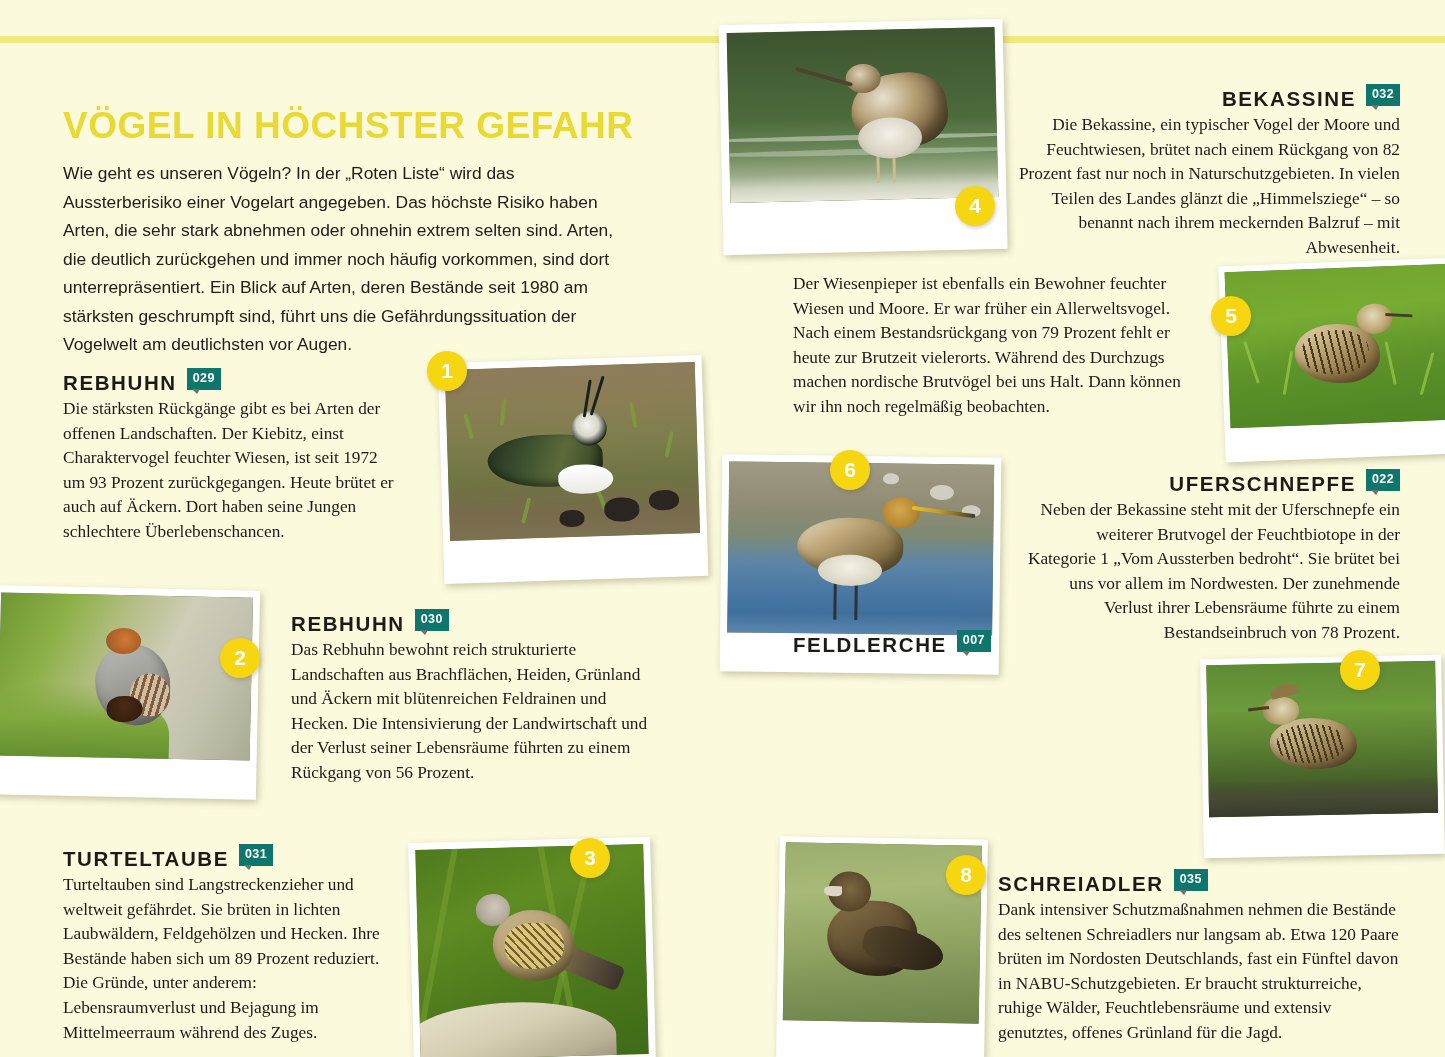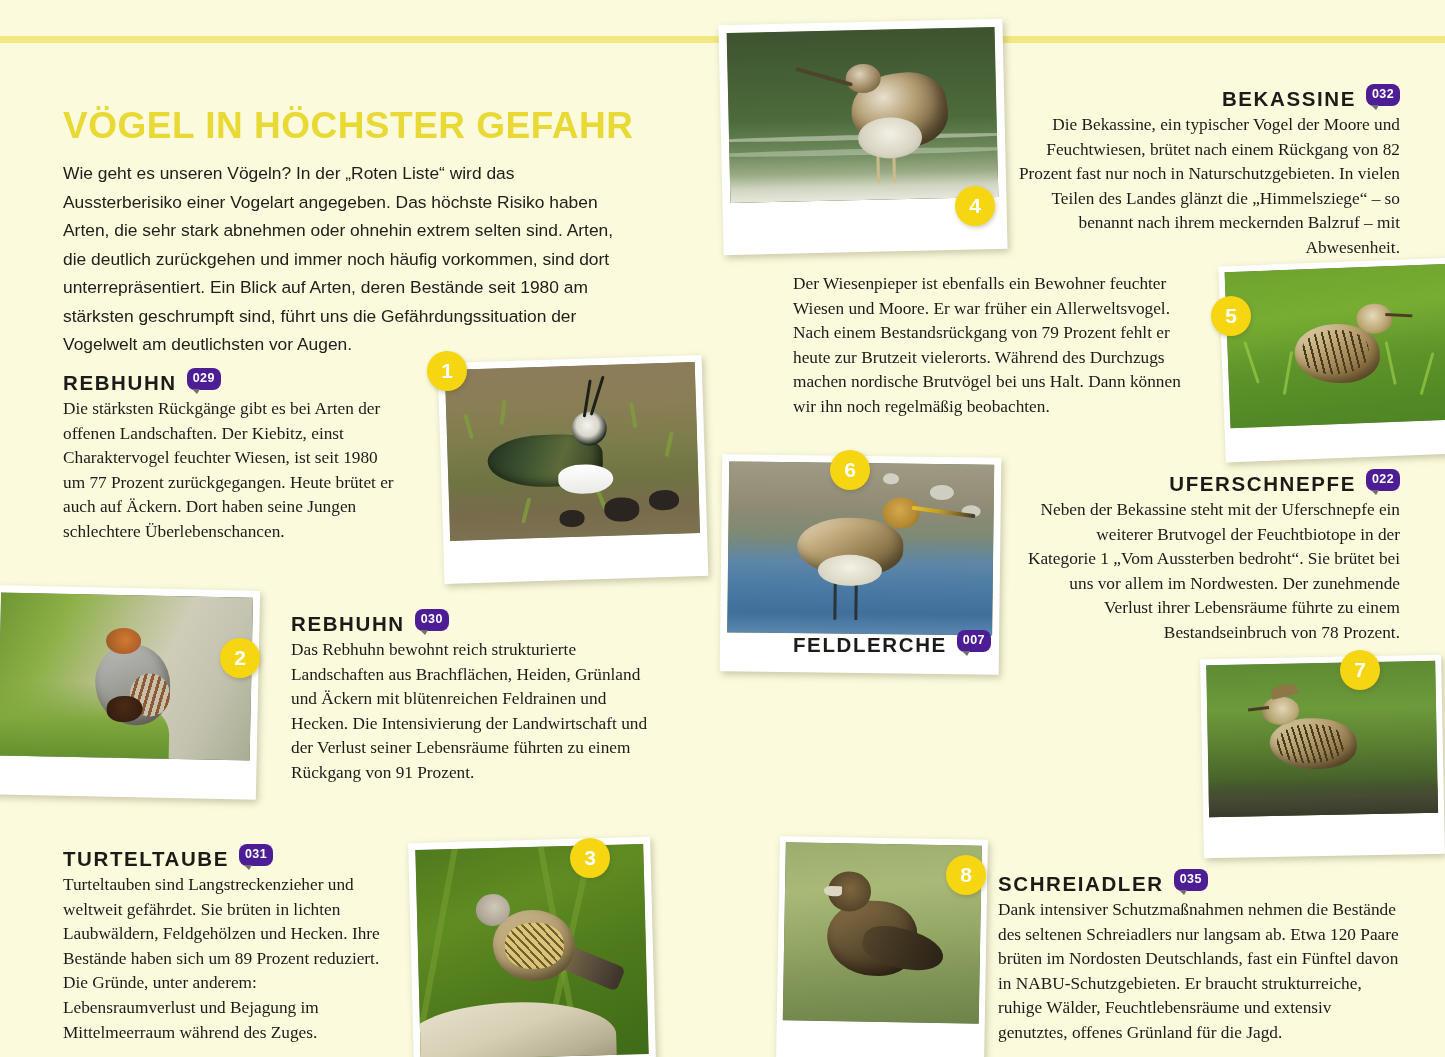--- a/index.html
+++ b/index.html
@@ -76,29 +76,29 @@
     align-items: center;
     gap: 10px;
     white-space: nowrap;
   }
   .block.right h2 {
     justify-content: flex-end;
   }
   .badge {
     display: inline-block;
     position: relative;
-    background: #4c1d95;
+    background: #0f766e;
     color: #ffffff;
     font-family: "Liberation Sans", sans-serif;
     font-weight: bold;
     font-size: 12.5px;
     letter-spacing: 0.4px;
     line-height: 1;
     padding: 4px 6px 5px 6px;
-    border-radius: 8px;
+    border-radius: 0;
     top: -4px;
   }
   .badge::after {
     content: "";
     position: absolute;
     left: 5px;
     bottom: -4px;
     width: 0;
     height: 0;
     border-left: 5px solid transparent;
@@ -417,29 +417,29 @@
       <div class="lay sa-beak"></div>
     </div>
   </div>
   <div class="num" style="left:946px; top:855px; width:40px; height:40px; font-size:21px;">8</div>
 
   <div class="block" style="left:63px; top:371px; width:340px;">
     <h2>
       <span>REBHUHN</span>
       <span class="badge">029</span>
     </h2>
-    <p>Die stärksten Rückgänge gibt es bei Arten der offenen Landschaften. Der Kiebitz, einst Charaktervogel feuchter Wiesen, ist seit 1980 um 77 Prozent zurückgegangen. Heute brütet er auch auf Äckern. Dort haben seine Jungen schlechtere Überlebenschancen.</p>
+    <p>Die stärksten Rückgänge gibt es bei Arten der offenen Landschaften. Der Kiebitz, einst Charaktervogel feuchter Wiesen, ist seit 1972 um 93 Prozent zurückgegangen. Heute brütet er auch auf Äckern. Dort haben seine Jungen schlechtere Überlebenschancen.</p>
   </div>
 
   <div class="block" style="left:291px; top:612px; width:360px;">
     <h2>
       <span>REBHUHN</span>
       <span class="badge">030</span>
     </h2>
-    <p>Das Rebhuhn bewohnt reich strukturierte Landschaften aus Brachflächen, Heiden, Grünland und Äckern mit blütenreichen Feldrainen und Hecken. Die Intensivierung der Landwirtschaft und der Verlust seiner Lebensräume führten zu einem Rückgang von 91 Prozent.</p>
+    <p>Das Rebhuhn bewohnt reich strukturierte Landschaften aus Brachflächen, Heiden, Grünland und Äckern mit blütenreichen Feldrainen und Hecken. Die Intensivierung der Landwirtschaft und der Verlust seiner Lebensräume führten zu einem Rückgang von 56 Prozent.</p>
   </div>
 
   <div class="block" style="left:63px; top:847px; width:330px;">
     <h2>
       <span>TURTELTAUBE</span>
       <span class="badge">031</span>
     </h2>
     <p>Turteltauben sind Langstreckenzieher und weltweit gefährdet. Sie brüten in lichten Laubwäldern, Feldgehölzen und Hecken. Ihre Bestände haben sich um 89 Prozent reduziert. Die Gründe, unter anderem: Lebensraumverlust und Bejagung im Mittelmeerraum während des Zuges.</p>
   </div>
 

